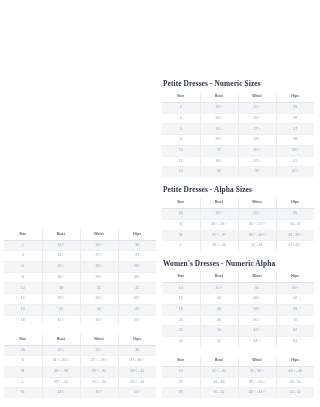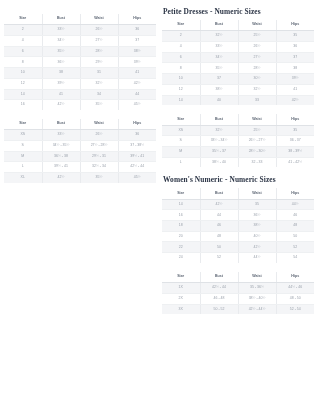--- a/index.html
+++ b/index.html
@@ -8,20 +8,21 @@
     background: #ffffff;
     font-family: "Liberation Sans", sans-serif;
     overflow: hidden;
   }
   .page {
     position: relative;
     width: 320px; height: 407px;
     display: flex;
     gap: 6px;
     padding: 4px 4px 0 4px;
+    align-items: flex-end;
   }
   .col { width: 152px; display: flex; flex-direction: column; }
   .col-left { padding-top: 10px; }
   .col-right { padding-top: 4px; }
 
   .section { margin-bottom: 9px; }
   .section-title {
     font-family: "Liberation Serif", serif;
     font-weight: bold;
     font-size: 7.4px;
@@ -229,20 +230,21 @@
             <tr>
               <td>14</td>
               <td>40</td>
               <td>33</td>
               <td>42½</td>
             </tr>
           </tbody>
         </table>
       </div>
       <div class="section">
+        <div class="section-title">Petite Dresses - Alpha Sizes</div>
         <table class="size-table">
           <thead>
             <tr>
               <th>Size</th>
               <th>Bust</th>
               <th>Waist</th>
               <th>Hips</th>
             </tr>
           </thead>
           <tbody>
@@ -267,21 +269,21 @@
             <tr>
               <td>L</td>
               <td>38½ - 40</td>
               <td>32 - 33</td>
               <td>41 - 42½</td>
             </tr>
           </tbody>
         </table>
       </div>
       <div class="section">
-        <div class="section-title">Women's Numeric - Numeric Sizes</div>
+        <div class="section-title">Women's Dresses - Numeric Alpha</div>
         <table class="size-table">
           <thead>
             <tr>
               <th>Size</th>
               <th>Bust</th>
               <th>Waist</th>
               <th>Hips</th>
             </tr>
           </thead>
           <tbody>

